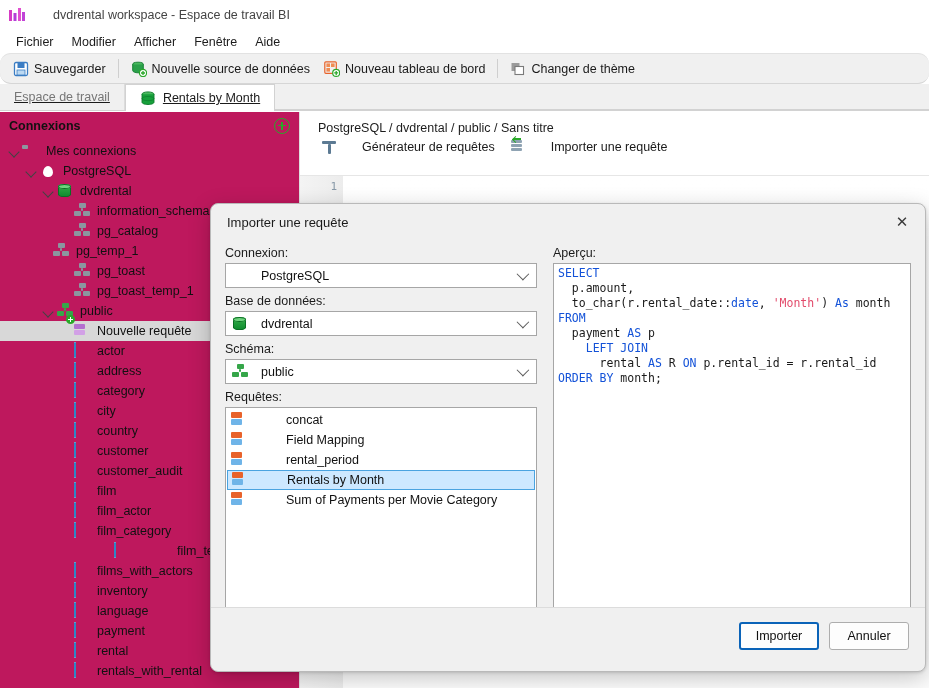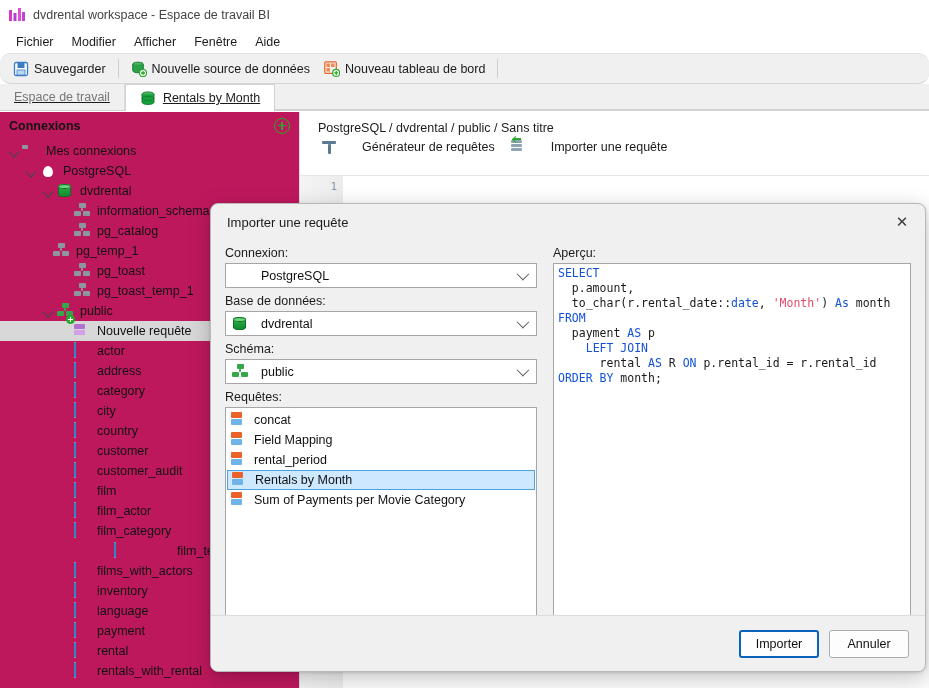--- a/index.html
+++ b/index.html
@@ -12,21 +12,21 @@
     font-size: 12.5px;
     color: #1a1a1a;
     background: #ffffff;
   }
   #app { position: relative; width: 929px; height: 688px; background: #ffffff; }
 
   
   .titlebar {
     height: 30px; display: flex; align-items: center;
     padding-left: 8px; background: #ffffff;
-    font-size: 12.5px; color: #3a3a3a;
+    font-size: 12.5px; color: #3a3a3a; gap: 20px;
   }
   .title-icon { width: 18px; height: 16px; margin-right: 7px; position: relative; }
   .title-text { color: #444; }
 
   
   .menubar {
     height: 23px; display: flex; align-items: center;
     padding-left: 7px; background: #ffffff;
     border-bottom: 0px;
   }
@@ -203,36 +203,36 @@
     width:9px; height:9px; margin-right:4px;
     border-right:1.4px solid #5a5a5a; border-bottom:1.4px solid #5a5a5a;
     transform: rotate(45deg) translateY(-2px);
   }
   .listbox {
     margin-top:2px; background:#fff; border:1px solid #a6a6a6;
     height: 242px; overflow:hidden; padding: 2px 1px;
   }
   .lb-item {
     height: 20px; display:flex; align-items:center; padding: 0 4px;
-    font-size:12.5px; color:#111; cursor:default;
+    font-size:12.5px; color:#111; cursor:default;gap:32px;
   }
   .lb-item .nic { margin-right:6px; }
   .lb-item.sel { background:#cde8ff; border:1px solid #4aa3e0; height:20px; }
 
   .preview-box {
     margin-top:2px; background:#fff; border:1px solid #a6a6a6;
     height: 355px; overflow:hidden;
     font-family:"DejaVu Sans Mono", monospace; font-size:11.5px; line-height:15px;
     padding: 2px 4px; white-space: pre; color:#1a1a1a;
   }
   .kw { color:#1352d8; }
   .str { color:#e24b6b; }
 
   .dlg-footer {
-    position:absolute; left:0; right:0; bottom:0; height:56px;
+    position:absolute; left:0; right:0; bottom:8px; height:56px;
     background:#f0f0f0; border-top:1px solid #dcdcdc;
     display:flex; align-items:center; justify-content:flex-end; padding-right:16px;
   }
   .btn {
     min-width:80px; height:28px; background:#fdfdfd; border:1px solid #adadad;
     border-radius:3px; font-size:12.5px; color:#101010; margin-left:10px;
     display:flex; align-items:center; justify-content:center; cursor:default;
     font-family:"Liberation Sans", sans-serif;
   }
   .btn.default { border:2px solid #0a63b8; }
@@ -297,20 +297,29 @@
           <rect x="2.4" y="7" width="3.6" height="3.6" fill="#f08c53"></rect>
           <circle cx="12.2" cy="11.9" r="3.5" fill="#fff" stroke="#2aa829" stroke-width="1.2"></circle>
           <path d="M12.2 9.9v4M10.2 11.9h4" stroke="#2aa829" stroke-width="1.3"></path>
         </svg>
       </span>
       <span>Nouveau tableau de bord</span>
     </div>
 
     <div class="tb-sep"></div>
 
+    <div class="tb-btn">
+      <span class="ic">
+        <svg width="16" height="16" viewBox="0 0 16 16">
+          <rect x="1.5" y="2" width="8" height="8" fill="#9b9b9b"></rect>
+          <rect x="5" y="5.5" width="8.5" height="8" fill="#ffffff" stroke="#7a7a7a" stroke-width="1.1"></rect>
+        </svg>
+      </span>
+      <span>Changer de thème</span>
+    </div>
   </div>
 
   <div class="tabstrip">
     <div class="tab">
       <span>Espace de travail</span>
     </div>
     <div class="tab active">
       <span class="tab-ic">
         <svg width="16" height="15" viewBox="0 0 16 15">
           <ellipse cx="8" cy="3.2" rx="6" ry="2.3" fill="#49b85d" stroke="#0d7b2c" stroke-width="0.9"></ellipse>

